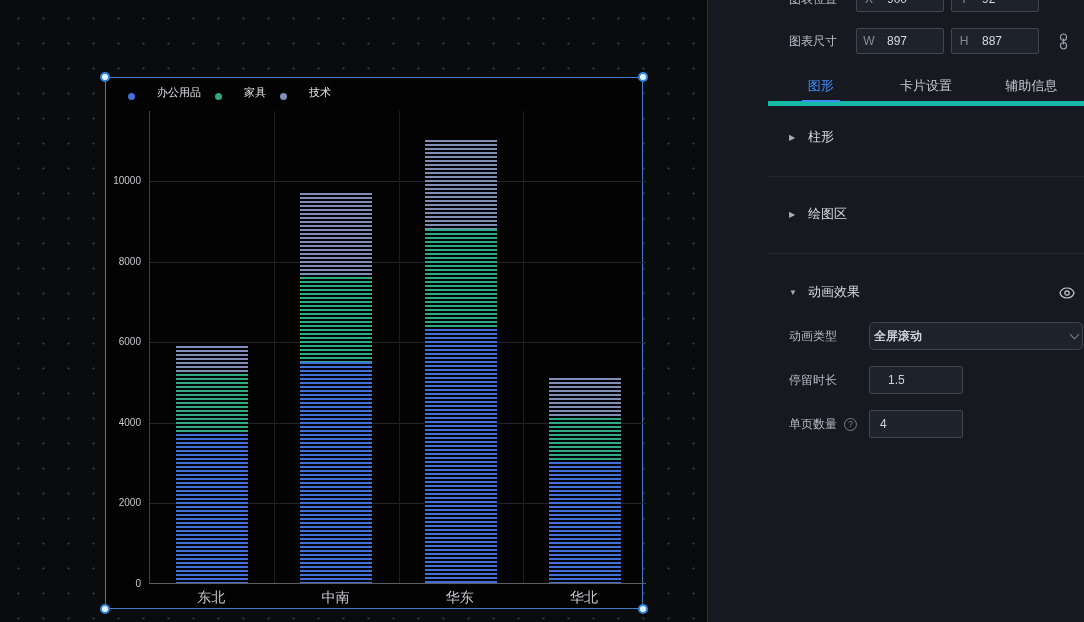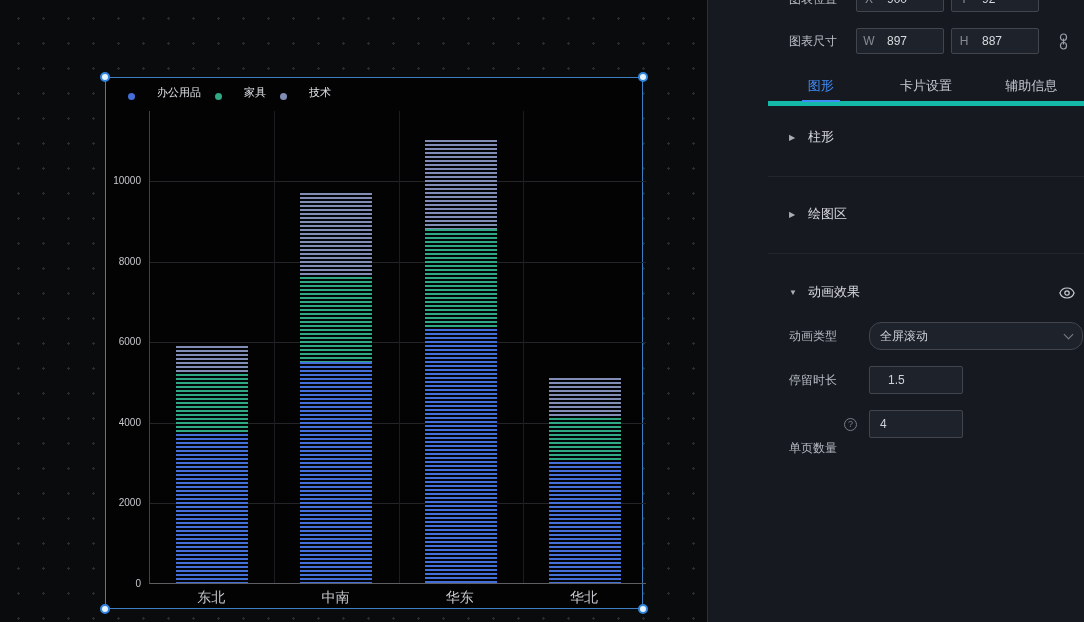--- a/index.html
+++ b/index.html
@@ -67,25 +67,25 @@
          align-items:center; gap:9px; font-size:13px; color:#d6d9de; cursor:pointer; }
   .sec1 { top:126px; } .sec2 { top:203px; } .sec3 { top:281px; }
   .caret { font-size:8px; color:#a9aeb7; width:10px; }
   .divider { position:absolute; left:60px; right:0; height:1px; background:#23262d; }
   .div1 { top:176px; } .div2 { top:253px; }
   .eye-btn { position:absolute; right:8px; top:286px; width:18px; height:14px;
              display:flex; align-items:center; justify-content:center; cursor:pointer; }
 
   .f-label { position:absolute; left:81px; line-height:28px; font-size:12px;
              color:#b4b9c2; white-space:nowrap; }
-  .fl1 { top:322px; } .fl2 { top:366px; } .fl3 { top:434px; }
+  .fl1 { top:322px; } .fl2 { top:366px; } .fl3 { top:410px; }
   .select { position:absolute; left:161px; top:322px; width:214px; height:28px;
             display:flex; align-items:center; justify-content:space-between;
-            padding:0 10px; background:#1e222a; border:1px solid #41454e;
-            border-radius:12px; font-size:12px; color:#ced2d9; cursor:pointer; }
+            padding:0 4px; background:#1e222a; border:1px solid #41454e;
+            border-radius:5px; font-size:12px; color:#ced2d9; cursor:pointer;font-weight:bold; }
   .chevron { width:7px; height:7px; border-right:1px solid #7c828c;
              border-bottom:1px solid #7c828c; transform:rotate(45deg); margin-top:-4px; }
   .text-input { position:absolute; left:161px; width:94px; height:28px;
             background:#1e222a; border:1px solid #41454e; border-radius:2px;
             color:#ced2d9; font-size:12px; padding:0 10px; outline:none; }
   .ti2 { top:366px;padding-left:18px; } .ti3 { top:410px; }
   .help-circle { position:absolute; left:136px; top:418px; width:13px; height:13px;
             border:1px solid #767c87; border-radius:50%; color:#767c87;
             font-size:9px; line-height:11px; text-align:center; cursor:pointer; }
 </style>

